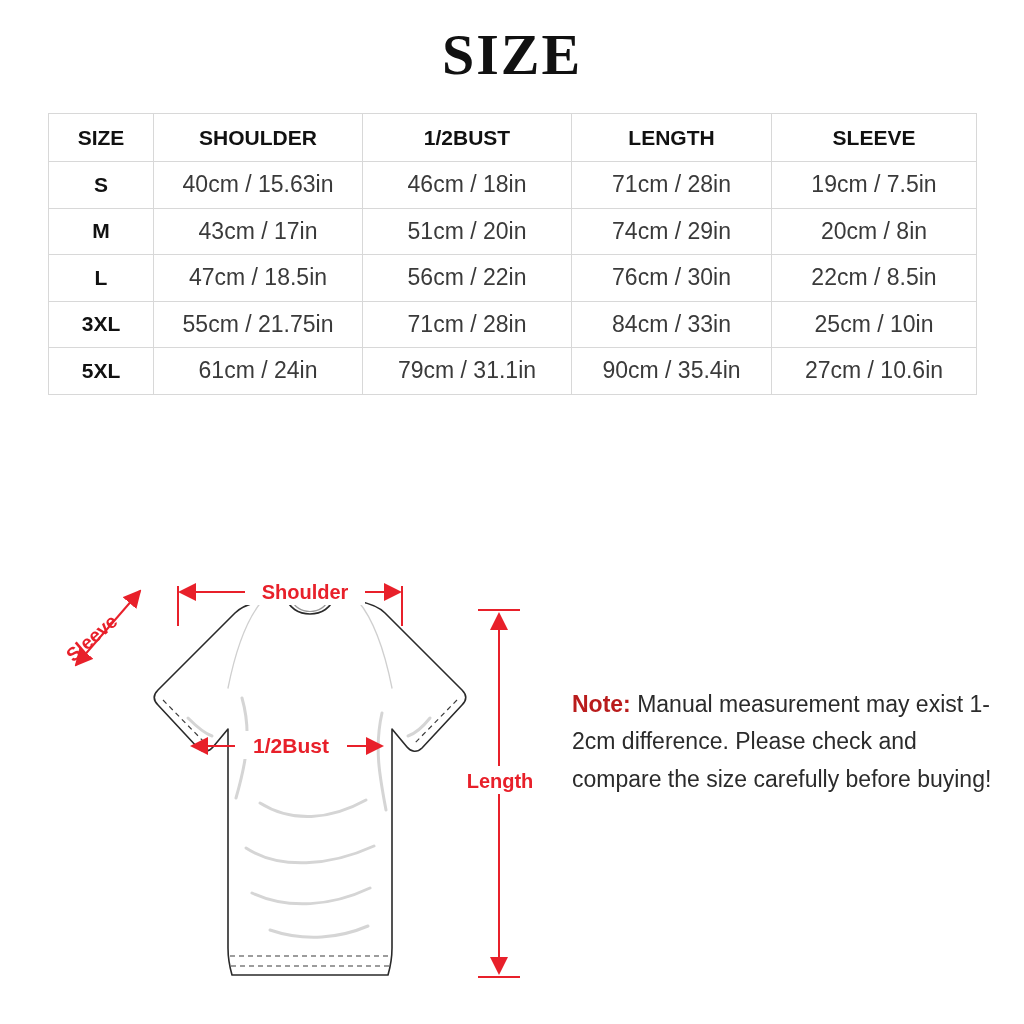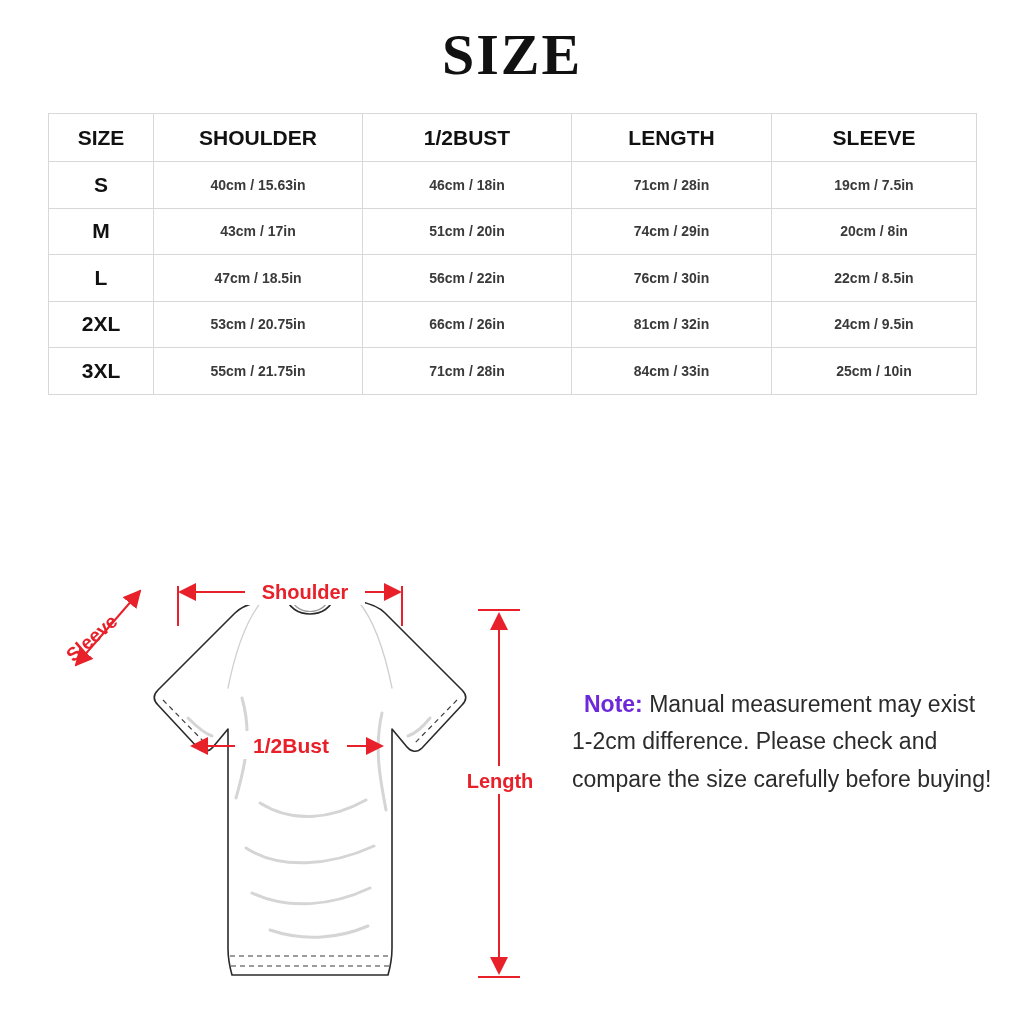--- a/index.html
+++ b/index.html
@@ -60,22 +60,22 @@
     font-weight: 700;
     color: #111;
     height: 47px;
   }
   table.size-table td.size-col {
     font-size: 21px;
     font-weight: 700;
     color: #111;
   }
   table.size-table td.val {
-    font-size: 14px;
-    font-weight: 700;
+    font-size: 23px;
+    font-weight: 400;
     color: #3a3a3a;
   }
   col.c0 { width: 105px; }
   col.c1 { width: 209px; }
   col.c2 { width: 209px; }
   col.c3 { width: 200px; }
   col.c4 { width: 205px; }
 
   
   .diagram {
@@ -92,22 +92,21 @@
     position: absolute;
     top: 686px;
     left: 572px;
     width: 420px;
     font-size: 23px;
     line-height: 1.62;
     color: #2b2b2b;
   }
   .note b {
     font-weight: 700;
-    color: #6d28d9;
-    margin-left: 12px;
+    color: #b91c1c;
   }
 </style>
 </head>
 <body>
 
 <div class="page">
 
   <div class="title">SIZE</div>
 
   <div class="table-wrap">
@@ -144,32 +143,32 @@
           <td class="val">20cm / 8in</td>
         </tr>
         <tr>
           <td class="size-col">L</td>
           <td class="val">47cm / 18.5in</td>
           <td class="val">56cm / 22in</td>
           <td class="val">76cm / 30in</td>
           <td class="val">22cm / 8.5in</td>
         </tr>
         <tr>
-          <td class="size-col">2XL</td>
-          <td class="val">53cm / 20.75in</td>
-          <td class="val">66cm / 26in</td>
-          <td class="val">81cm / 32in</td>
-          <td class="val">24cm / 9.5in</td>
-        </tr>
-        <tr>
           <td class="size-col">3XL</td>
           <td class="val">55cm / 21.75in</td>
           <td class="val">71cm / 28in</td>
           <td class="val">84cm / 33in</td>
           <td class="val">25cm / 10in</td>
+        </tr>
+        <tr>
+          <td class="size-col">5XL</td>
+          <td class="val">61cm / 24in</td>
+          <td class="val">79cm / 31.1in</td>
+          <td class="val">90cm / 35.4in</td>
+          <td class="val">27cm / 10.6in</td>
         </tr>
       </tbody>
     </table>
   </div>
 
   <div class="diagram">
     <svg width="520" height="470" viewBox="0 0 520 470" xmlns="http://www.w3.org/2000/svg">
       <defs>
         <marker id="arrR" markerWidth="9" markerHeight="9" refX="8" refY="4.5" orient="auto">
           <path d="M0,0 L9,4.5 L0,9 z" fill="#e8202a"></path>

